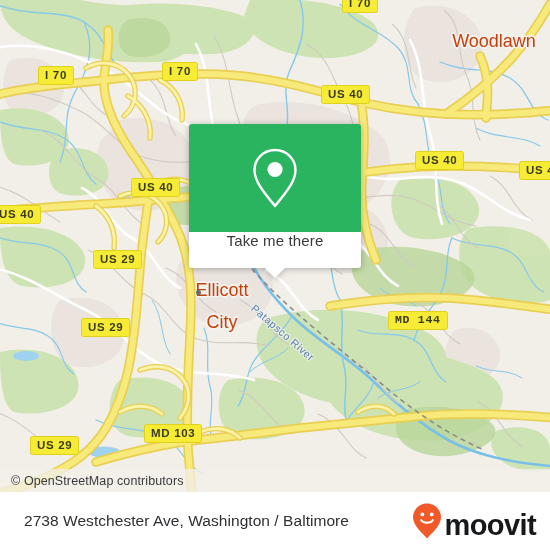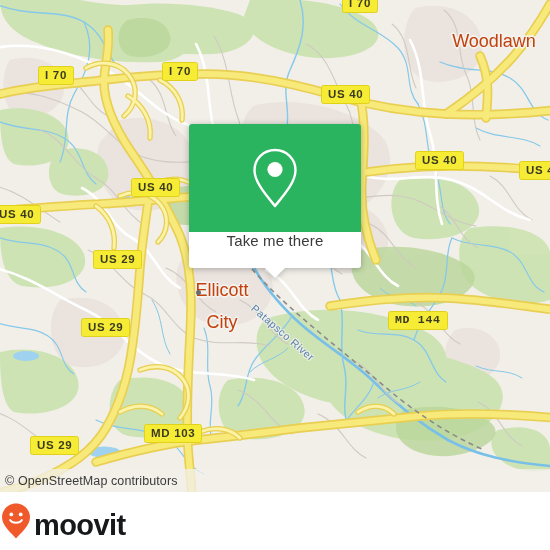--- a/index.html
+++ b/index.html
@@ -48,21 +48,21 @@
     height: 23px;
     width: 550px;
     background: rgba(242,239,233,0.78);
     display: flex;
     align-items: center;
     z-index: 40;
   }
   #attribution .attr-text {
     font-size: 12.5px;
     color: #3a3a3a;
-    padding-left: 5px;
+    padding-left: 11px;
     letter-spacing: 0.1px;
     font-family: "Liberation Sans", sans-serif;
   }
 
   
   .shield {
     position: absolute;
     z-index: 25;
     background: #f7ec35;
     border: 1.6px solid #e0d21c;
@@ -421,20 +421,21 @@
         <circle cx="27" cy="23.5" r="7.6" fill="#ffffff"></circle>
       </svg>
     </div>
     <div id="callout-foot">
       <span class="cta-text">Take me there</span>
       <div id="callout-tail"></div>
     </div>
   </div>
 
   <div id="footer">
+    <div id="footer-title">2738 Westchester Ave, Washington / Baltimore</div>
     <div id="brand">
       <svg width="32" height="38" viewBox="0 0 32 38">
         <path d="M16 1.5 C8.3 1.5 2 7.7 2 15.2 C2 24 12 31.5 16 36.5 C20 31.5 30 24 30 15.2 C30 7.7 23.7 1.5 16 1.5 Z" fill="#f0592a"></path>
         <circle cx="11.3" cy="12.4" r="1.9" fill="#ffffff"></circle>
         <circle cx="20.7" cy="12.4" r="1.9" fill="#ffffff"></circle>
         <path d="M10.2 18.2 C12.4 21.6 19.6 21.6 21.8 18.2" fill="none" stroke="#ffffff" stroke-width="2.1" stroke-linecap="round"></path>
       </svg>
       <span id="brand-word">moovit</span>
     </div>
   </div>

